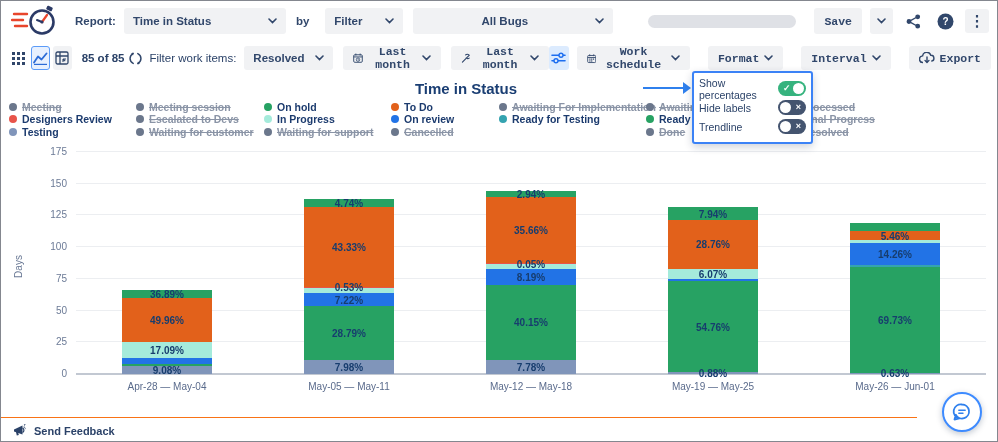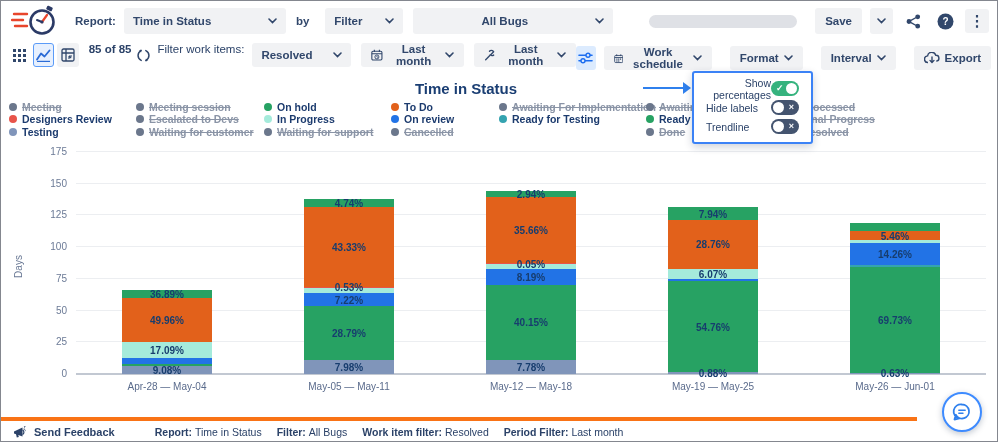--- a/index.html
+++ b/index.html
@@ -12,27 +12,27 @@
   .logo { width:50px; height:34px; margin-right:14px; flex:0 0 auto; }
   .hdr-label { font-size:11.5px; font-weight:bold; color:#31476b; margin:0 8px 0 0; }
   .sel { display:flex; align-items:center; justify-content:space-between; background:#f1f2f4; border-radius:3px; height:26px; padding:0 9px; font-size:11.5px; font-weight:bold; color:#31476b; cursor:pointer; }
   .sel .chev { margin-left:8px; }
   .sel-report { width:162px; }
   .sel-filter { width:78px; margin:0 10px 0 8px; }
   .sel-scope { width:200px; justify-content:center; }
   .sel-scope span.txt { flex:1; text-align:center; }
   .hdr-right { margin-left:auto; display:flex; align-items:center; gap:8px; }
   .pill { width:148px; height:13px; border-radius:7px; background:#dfe1e6; margin-right:10px; }
-  .btn { display:inline-flex; align-items:center; gap:5px; background:#f1f2f4; border:none; border-radius:3px; height:26px; padding:0 10px; font-family:Liberation Sans, sans-serif; font-size:11.5px; font-weight:bold; color:#31476b; cursor:pointer; }
+  .btn { display:inline-flex; align-items:center; gap:5px; background:#f1f2f4; border:none; border-radius:3px; height:26px; padding:0 10px; font-family:Liberation Mono, monospace; font-size:11.5px; font-weight:bold; color:#31476b; cursor:pointer; }
   .btn-sm { height:26px; padding:0 7px; }
   .iconbtn { background:transparent; border:none; cursor:pointer; display:inline-flex; align-items:center; justify-content:center; width:24px; height:24px; }
   .kebab { font-size:15px; font-weight:bold; color:#31476b; letter-spacing:0; background:#f1f2f4; border-radius:3px; }
 
   
-  .toolbar { position:absolute; left:0; top:42px; width:998px; height:30px; display:flex; padding:0 8px; }
+  .toolbar { position:absolute; left:0; top:42px; width:998px; height:30px; display:flex; align-items:center; padding:0 8px; }
   .tb-icon { width:24px; height:24px; border-radius:3px; display:inline-flex; align-items:center; justify-content:center; background:transparent; border:1px solid transparent; cursor:pointer; }
   .tb-icon + .tb-icon { margin-left:3px; }
   .tb-icon.boxed { background:#f1f2f4; }
   .tb-icon.active { background:#e7f0fe; border:1px solid #5b9bf8; }
   .count { font-size:11.5px; font-weight:bold; color:#2b4268; margin:0 4px 0 10px; white-space:nowrap; }
   .tb-label { font-size:11.5px; color:#2b4268; margin:0 8px 0 6px; white-space:nowrap; }
   .sel-status { width:110px; height:24px; margin-right:10px; }
   .tbtn { height:24px; }
   .tbtn + .tbtn { margin-left:10px; }
   .tb-right { margin-left:auto; display:flex; align-items:center; gap:8px; }
@@ -43,21 +43,21 @@
   .legend { position:absolute; left:0; top:0; }
   .legend-col { position:absolute; top:100px; display:flex; flex-direction:column; gap:1px; }
   .legend-item { display:flex; align-items:center; gap:5px; height:11.5px; cursor:pointer; white-space:nowrap; }
   .legend-dot { width:8px; height:8px; border-radius:50%; flex:0 0 auto; }
   .legend-txt { font-size:10.5px; font-weight:bold; color:#1c3b6e; }
   .legend-item.struck .legend-txt { color:#8a94a6; text-decoration:line-through; }
 
   
   .arrow-line { position:absolute; left:642px; top:86px; width:42px; height:2px; background:#2f80ed; }
   .arrow-head { position:absolute; left:682px; top:81px; width:0; height:0; border-left:8px solid #2f80ed; border-top:6px solid transparent; border-bottom:6px solid transparent; }
-  .popover { position:absolute; left:691px; top:70px; width:121px; background:#fff; border:2px solid #3b82f6; border-radius:3px; box-shadow:0 3px 8px rgba(9,30,66,.2); padding:6px 12px; z-index:20;text-align:right; }
+  .popover { position:absolute; left:691px; top:70px; width:121px; background:#fff; border:2px solid #3b82f6; border-radius:3px; box-shadow:0 3px 8px rgba(9,30,66,.2); padding:6px 5px; z-index:20; }
   .pop-row { display:flex; align-items:center; justify-content:space-between; height:19px; cursor:pointer; }
   .pop-label { font-size:10.5px; color:#2b4268; }
   .toggle { position:relative; width:28px; height:15px; border-radius:8px; flex:0 0 auto; cursor:pointer; }
   .toggle.on { background:#36b37e; }
   .toggle.off { background:#44546f; }
   .toggle .knob { position:absolute; top:2px; width:11px; height:11px; border-radius:50%; background:#fff; }
   .toggle.on .knob { right:2px; }
   .toggle.off .knob { left:2px; }
   .toggle .glyph { position:absolute; top:1px; font-size:9px; line-height:13px; color:#fff; font-weight:bold; }
   .toggle.on .glyph { left:5px; }
@@ -69,21 +69,21 @@
   .plot { position:absolute; left:75px; top:11px; width:910px; height:222px; }
   .gridline { position:absolute; left:0; width:100%; height:1px; background:#eceef1; }
   .baseline { position:absolute; left:0; bottom:-1px; width:100%; height:2px; background:#c2c8d2; }
   .ytick { position:absolute; width:40px; text-align:right; font-size:10px; color:#6b7a96; }
   .bar { position:absolute; bottom:0; width:90px; }
   .seg { position:absolute; left:0; width:100%; }
   .seg-label { position:absolute; width:100%; text-align:center; font-size:10px; font-weight:bold; color:#173d6e; z-index:5; pointer-events:none; }
   .xlabel { position:absolute; top:240px; width:182px; text-align:center; font-size:10px; color:#5a6b8c; }
 
   
-  .footer { position:absolute; left:0; top:416px; width:916px; height:26px; border-top:4px solid #f97316; display:flex; align-items:center; padding:0 12px; }
+  .footer { position:absolute; left:0; top:416px; width:916px; height:26px; border-top:1px solid #f97316; display:flex; align-items:center; padding:0 12px; }
   .feedback { display:flex; align-items:center; gap:6px; font-size:11px; font-weight:bold; color:#2b4268; cursor:pointer; }
   .meta { display:flex; align-items:center; gap:15px; margin-left:40px; }
   .meta-item { font-size:10.5px; color:#2b4268; white-space:nowrap; }
   .meta-item b { font-weight:bold; }
 
   .chatbtn { position:absolute; left:941px; top:391px; width:40px; height:40px; border-radius:50%; background:#fff; border:2px solid #3e8bff; box-shadow:0 2px 6px rgba(9,30,66,.25); display:flex; align-items:center; justify-content:center; cursor:pointer; z-index:30; }
 
   svg { display:block; }
   .chev svg path { stroke:#31476b; }
 </style>
@@ -530,26 +530,20 @@
   <div class="footer">
     <div class="feedback">
       <svg width="15" height="13" viewBox="0 0 15 13">
           <path d="M1 5.5 L9.5 1.5 V10.5 L1 7.5 Z" fill="#2b4268"></path>
           <path d="M9.5 4 a2.5 2.5 0 0 1 0 4.5" stroke="#2b4268" stroke-width="1.2" fill="none"></path>
           <path d="M3 8 L3.8 11.5 L5.8 11 L5 7.8" fill="#2b4268"></path>
           <text x="10.5" y="4" font-size="4.5" fill="#2b4268" font-family="Liberation Sans, sans-serif">ζ</text>
         </svg>
       <span>Send Feedback</span>
     </div>
-    <div class="meta" id="footer-meta">
-        <span class="meta-item"><b>Report: </b><span>Time in Status</span></span>
-        <span class="meta-item"><b>Filter: </b><span>All Bugs</span></span>
-        <span class="meta-item"><b>Work item filter: </b><span>Resolved</span></span>
-        <span class="meta-item"><b>Period Filter: </b><span>Last month</span></span>
-      </div>
   </div>
 
   <div class="chatbtn">
     <svg width="20" height="20" viewBox="0 0 20 20">
         <path d="M10 2.5 a7 7 0 1 1 -6.2 10.2 L2.5 17.5 L7.4 16.4 A7 7 0 0 1 10 2.5 Z" fill="none" stroke="#2f80ed" stroke-width="1.8" stroke-linejoin="round"></path>
         <g stroke="#2f80ed" stroke-width="1.4" stroke-linecap="round">
           <path d="M6.8 8.2 h6.4"></path>
           <path d="M6.8 11.2 h4.2"></path>
         </g>
       </svg>

